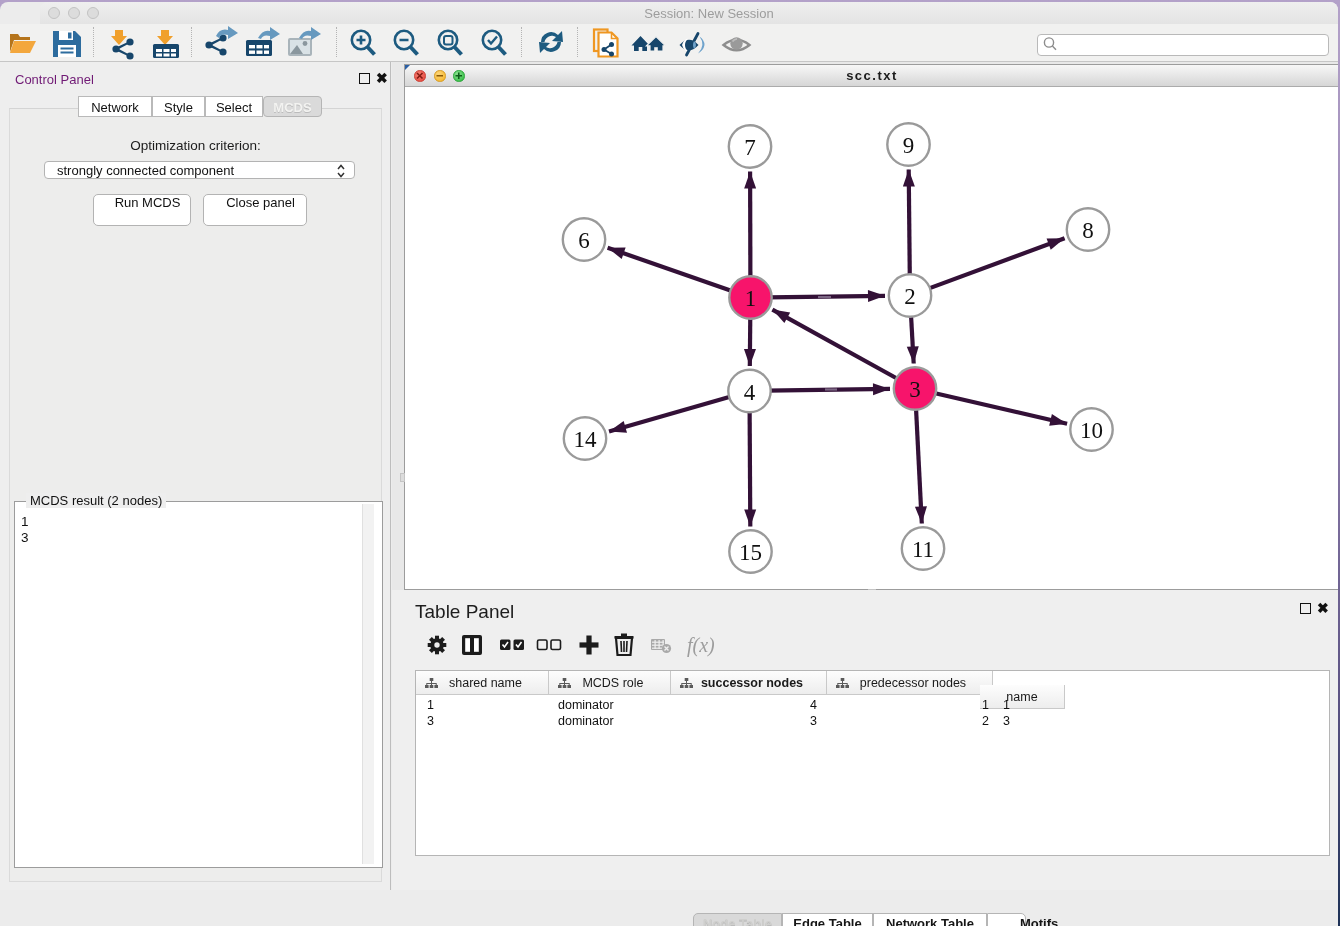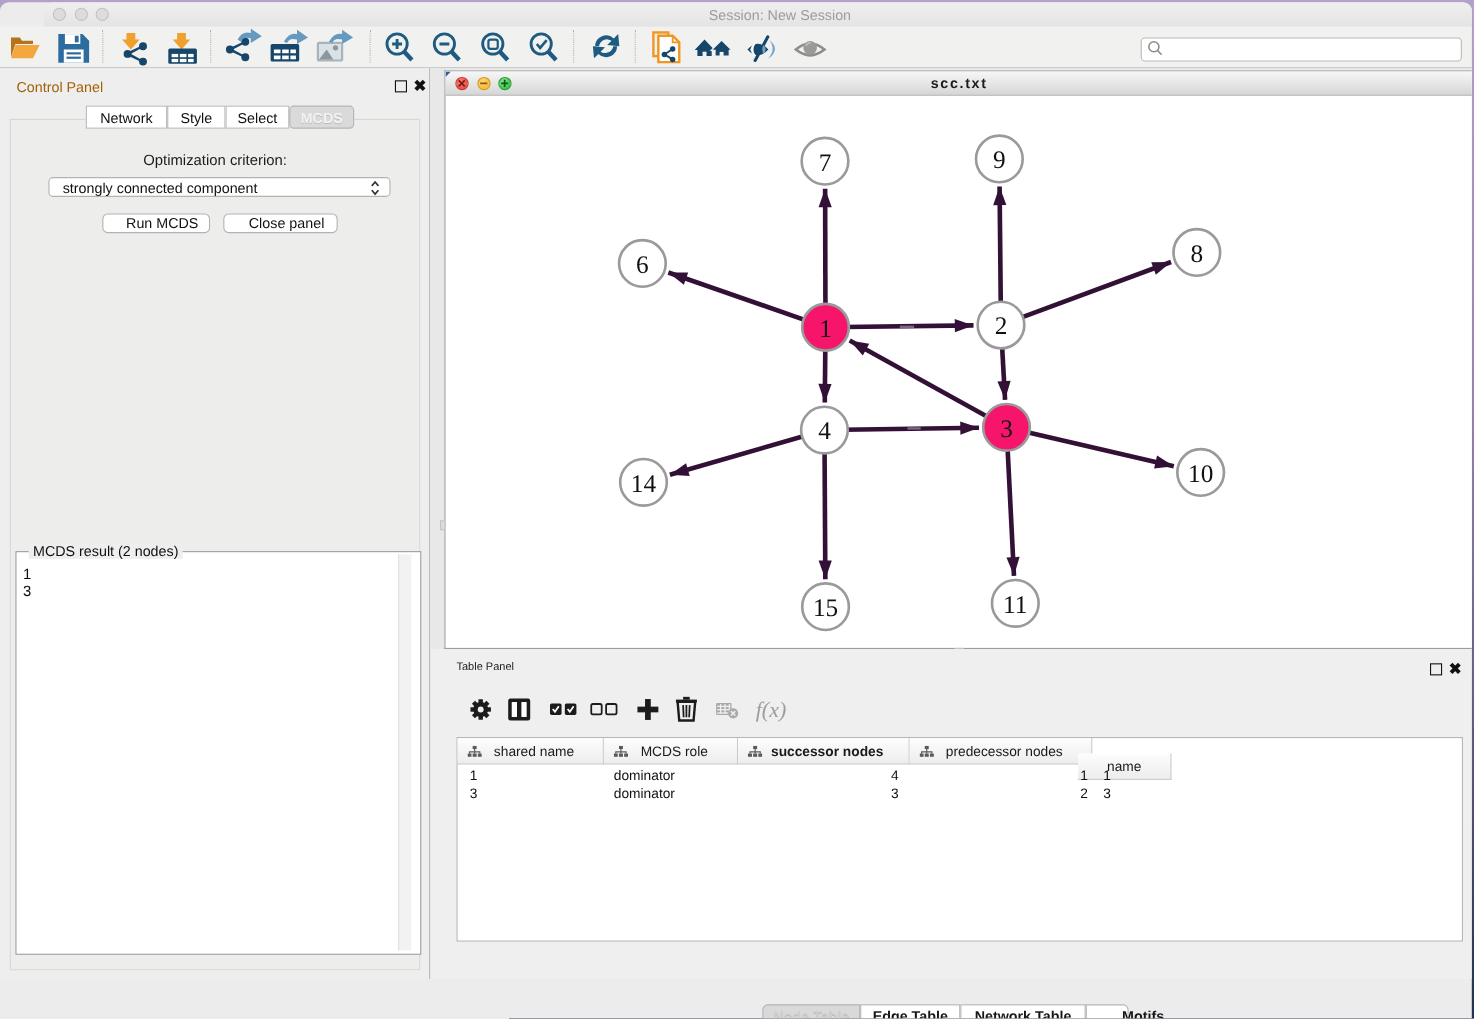--- a/index.html
+++ b/index.html
@@ -11,39 +11,39 @@
   
   #titlebar{left:0;top:0;width:100%;height:22px;background:linear-gradient(#efefef,#e4e4e4);border-bottom:1px solid #cfcfcf;border-radius:8px 8px 0 0;margin-left:40px;}
   .tl{width:12px;height:12px;border-radius:50%;top:5px;background:#dcdcdc;border:1px solid #c2c2c2;box-sizing:border-box;}
   #wtitle{width:100%;text-align:center;top:4px;font-size:13px;color:#9d9d9d;}
   
   #toolbar{left:0;top:22px;width:100%;height:37px;background:#f1f1f0;border-bottom:1px solid #c6c6c6;}
   .tsep{top:3px;width:0;height:30px;border-left:1px dotted #b4b4b4;}
   #search{left:1037px;top:10px;width:290px;height:20px;background:#fff;border:1px solid #b9b9b9;border-radius:4px;}
   
   #leftpanel{left:0;top:60px;width:391px;height:828px;background:#eeeeee;border-right:1px solid #bdbdbd;box-sizing:border-box;}
-  #cptitle{left:15px;top:10px;font-size:13px;color:#a16207;}
+  #cptitle{left:15px;top:10px;font-size:13px;color:#701a75;}
   .tabrow{font-size:13px;color:#111;}
   .tab{position:absolute;top:0;height:21px;line-height:21px;text-align:center;background:#fff;border:1px solid #b9b9b9;box-sizing:border-box;}
   .tabsel{background:#dadada;color:#f3f3f1;text-shadow:0 1px 0 #bbb;border:1px solid #b5b5b5;font-weight:bold;}
   #cpcontent{left:9px;top:46px;width:373px;height:774px;background:#ededec;border:1px solid #dadada;border-top:1px solid #d4d4d4;box-sizing:border-box;}
   #optlabel{left:0;top:76px;width:391px;text-align:center;font-size:13.5px;color:#1c1c1c;}
   #combo{left:44px;top:99px;width:311px;height:18px;background:#fff;border:1px solid #b3b3b3;border-radius:4px;box-sizing:border-box;font-size:13px;color:#111;line-height:17px;padding-left:12px;}
-  .btn{position:absolute;top:132px;height:18px;background:#fff;border:1px solid #b3b3b3;border-radius:5px;box-sizing:border-box;text-align:center;font-size:13px;color:#111;line-height:16px;padding-left:11px;}
+  .btn{position:absolute;top:132px;height:32px;background:#fff;border:1px solid #b3b3b3;border-radius:5px;box-sizing:border-box;text-align:center;font-size:13px;color:#111;line-height:16px;padding-left:11px;}
   #mcdsgroup{left:14px;top:439px;width:369px;height:367px;border:1px solid #9c9c9c;background:#fff;box-sizing:border-box;}
   #mcdslabel{left:26px;top:431px;background:#eeeeee;padding:0 4px;font-size:13px;color:#111;}
   
   #mdiarea{left:392px;top:60px;width:946px;height:528px;background:#e8e8e8;}
   #frame{left:12px;top:2px;width:935px;height:526px;border:1px solid #9c9c9c;border-right:none;background:#fff;box-sizing:border-box;}
   #ftitle{left:0;top:0;width:100%;height:21px;background:linear-gradient(#f7f7f7,#d6d6d6);border-bottom:1px solid #ababab;}
   .fl{width:11.5px;height:11.5px;border-radius:50%;box-sizing:border-box;}
   #fname{width:100%;top:2.5px;text-align:center;font-size:13px;font-weight:bold;color:#1b1b1b;letter-spacing:1.5px;}
   
   #tablepanel{left:392px;top:588px;width:946px;height:300px;background:#efefef;}
-  #tptitle{left:23px;top:11px;font-size:10px;color:#1d1d1d;}
+  #tptitle{left:23px;top:11px;font-size:19px;color:#1d1d1d;}
   #tablebox{left:23px;top:80px;width:915px;height:186px;background:#fff;border:1px solid #b5b5b5;box-sizing:border-box;}
   .hcell{position:absolute;top:0;height:24px;background:linear-gradient(#fdfdfd,#ededed);border-right:1px solid #c9c9c9;border-bottom:1px solid #c9c9c9;box-sizing:border-box;font-size:12.5px;color:#1a1a1a;text-align:center;line-height:24px;}
   .hicon{position:absolute;left:9px;top:7px;}
   .tcell{position:absolute;font-size:12.5px;color:#111;}
   .btab{position:absolute;top:0;height:19px;line-height:19px;background:#fff;border:1px solid #b5b5b5;box-sizing:border-box;font-size:13px;font-weight:bold;color:#161616;text-align:center;}
   
   #statusbar{left:0;top:888px;width:1338px;height:36px;background:#f0f0f0;border-top:1px solid #c9c9c9;box-sizing:border-box;}
 </style>
 </head>
 <body>

